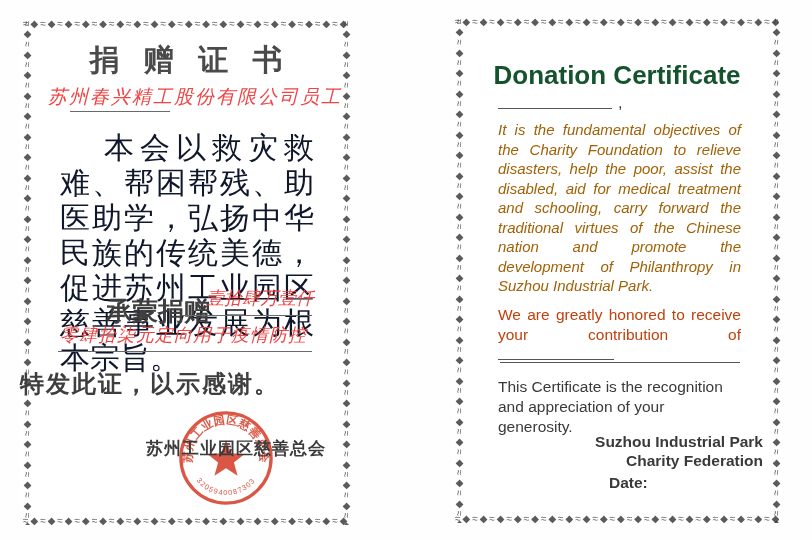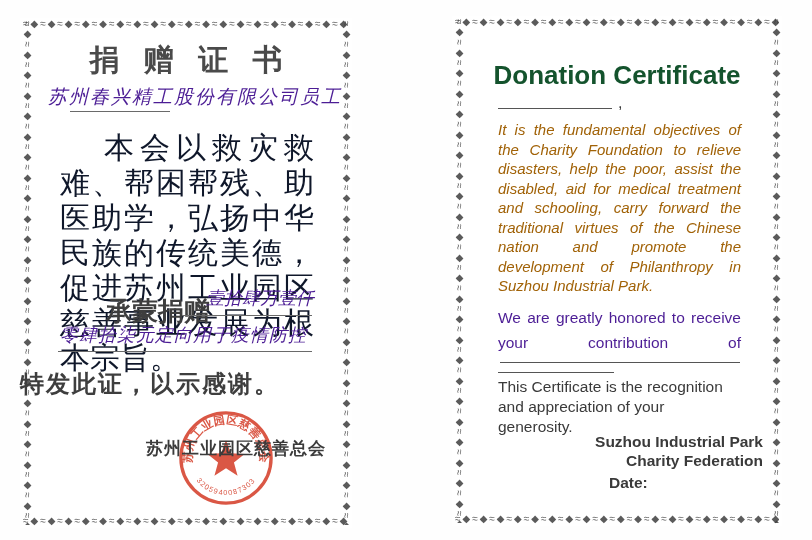--- a/index.html
+++ b/index.html
@@ -19,21 +19,21 @@
   .bs-top    { top: 0; left: 3px; right: 3px; height: 13px; }
   .bs-bottom { bottom: 0; left: 3px; right: 3px; height: 13px; }
   .bs-left   { top: 3px; bottom: 3px; left: 0; width: 13px; writing-mode: vertical-rl; }
   .bs-right  { top: 3px; bottom: 3px; right: 0; width: 13px; writing-mode: vertical-rl; }
 
   
   .cn-title {
     position: absolute; top: 22px; left: 0; right: 0; text-align: center;
     font-size: 30px; font-weight: 700; color: #4a4a4a; letter-spacing: 8px; text-indent: 8px;
   }
-  .hand { font-family: Liberation Mono, monospace; font-style: italic; color: #4c1d95; text-align: right; }
+  .hand { font-family: Liberation Mono, monospace; font-style: italic; color: #ef4444; text-align: right; }
   .cn-donor { position: absolute; top: 66px; left: 28px; font-size: 19px; letter-spacing: 2px; white-space: nowrap; }
   .rule { position: absolute; border-bottom: 1.5px solid #6a6a6a; }
   .u-donor   { top: 93px;  left: 50px;  width: 100px; }
   .cn-body {
     position: absolute; top: 112px; left: 40px; width: 254px;
     font-size: 30px; font-weight: 400; color: #0f172a; line-height: 35px;
     text-align: justify; text-indent: 44px;
   }
   .cn-grant-label { position: absolute; top: 276px; left: 86px; font-size: 26px; font-weight: 700; color: #3e3e3e; }
   .cn-amount1 { position: absolute; top: 268px; left: 170px; font-size: 18px; white-space: nowrap; margin-left: 16px; }
@@ -46,21 +46,21 @@
   .cn-date { position: absolute; top: 450px; left: 138px; font-size: 16px; color: #3b3b3b; letter-spacing: 1px; white-space: nowrap; }
 
   
   .en-title { position: absolute; top: 28px; left: 0; right: 0; text-align: center; font-size: 26px; font-weight: 700; color: #14532d; margin-top: 16px; }
   .u-salutation { top: 92px; left: 46px; width: 114px; border-bottom-color: #555; }
   .en-comma { position: absolute; top: 78px; left: 166px; font-size: 16px; color: #3a3a3a; }
   .en-body {
     position: absolute; top: 104px; left: 46px; width: 243px;
     font-size: 15px; line-height: 19.5px; color: #a16207; text-align: justify; font-style: italic;
   }
-  .en-receive { position: absolute; top: 289px; left: 46px; width: 243px; font-size: 15.5px; line-height: 25px; color: #4c1d95; text-align: justify; }
+  .en-receive { position: absolute; top: 289px; left: 46px; width: 243px; font-size: 15.5px; line-height: 20px; color: #c2410c; text-align: justify; }
   .inline-line { display: inline-block; width: 116px; border-bottom: 1.5px solid #555; height: 13px; }
   .u-mid { top: 346px; left: 48px; width: 240px; border-bottom-color: #555; }
   .en-closing { position: absolute; top: 361px; left: 46px; width: 243px; font-size: 15.5px; line-height: 20px; color: #3a3a3a; }
   .en-issuer { position: absolute; top: 416px; left: 111px; width: 200px; text-align: right; font-size: 15.5px; font-weight: 700; color: #3a3a3a; line-height: 19px; }
   .en-date { position: absolute; top: 458px; left: 157px; font-size: 15.5px; font-weight: 700; color: #3a3a3a; }
 </style>
 </head>
 <body>
 
 <div class="stage">

